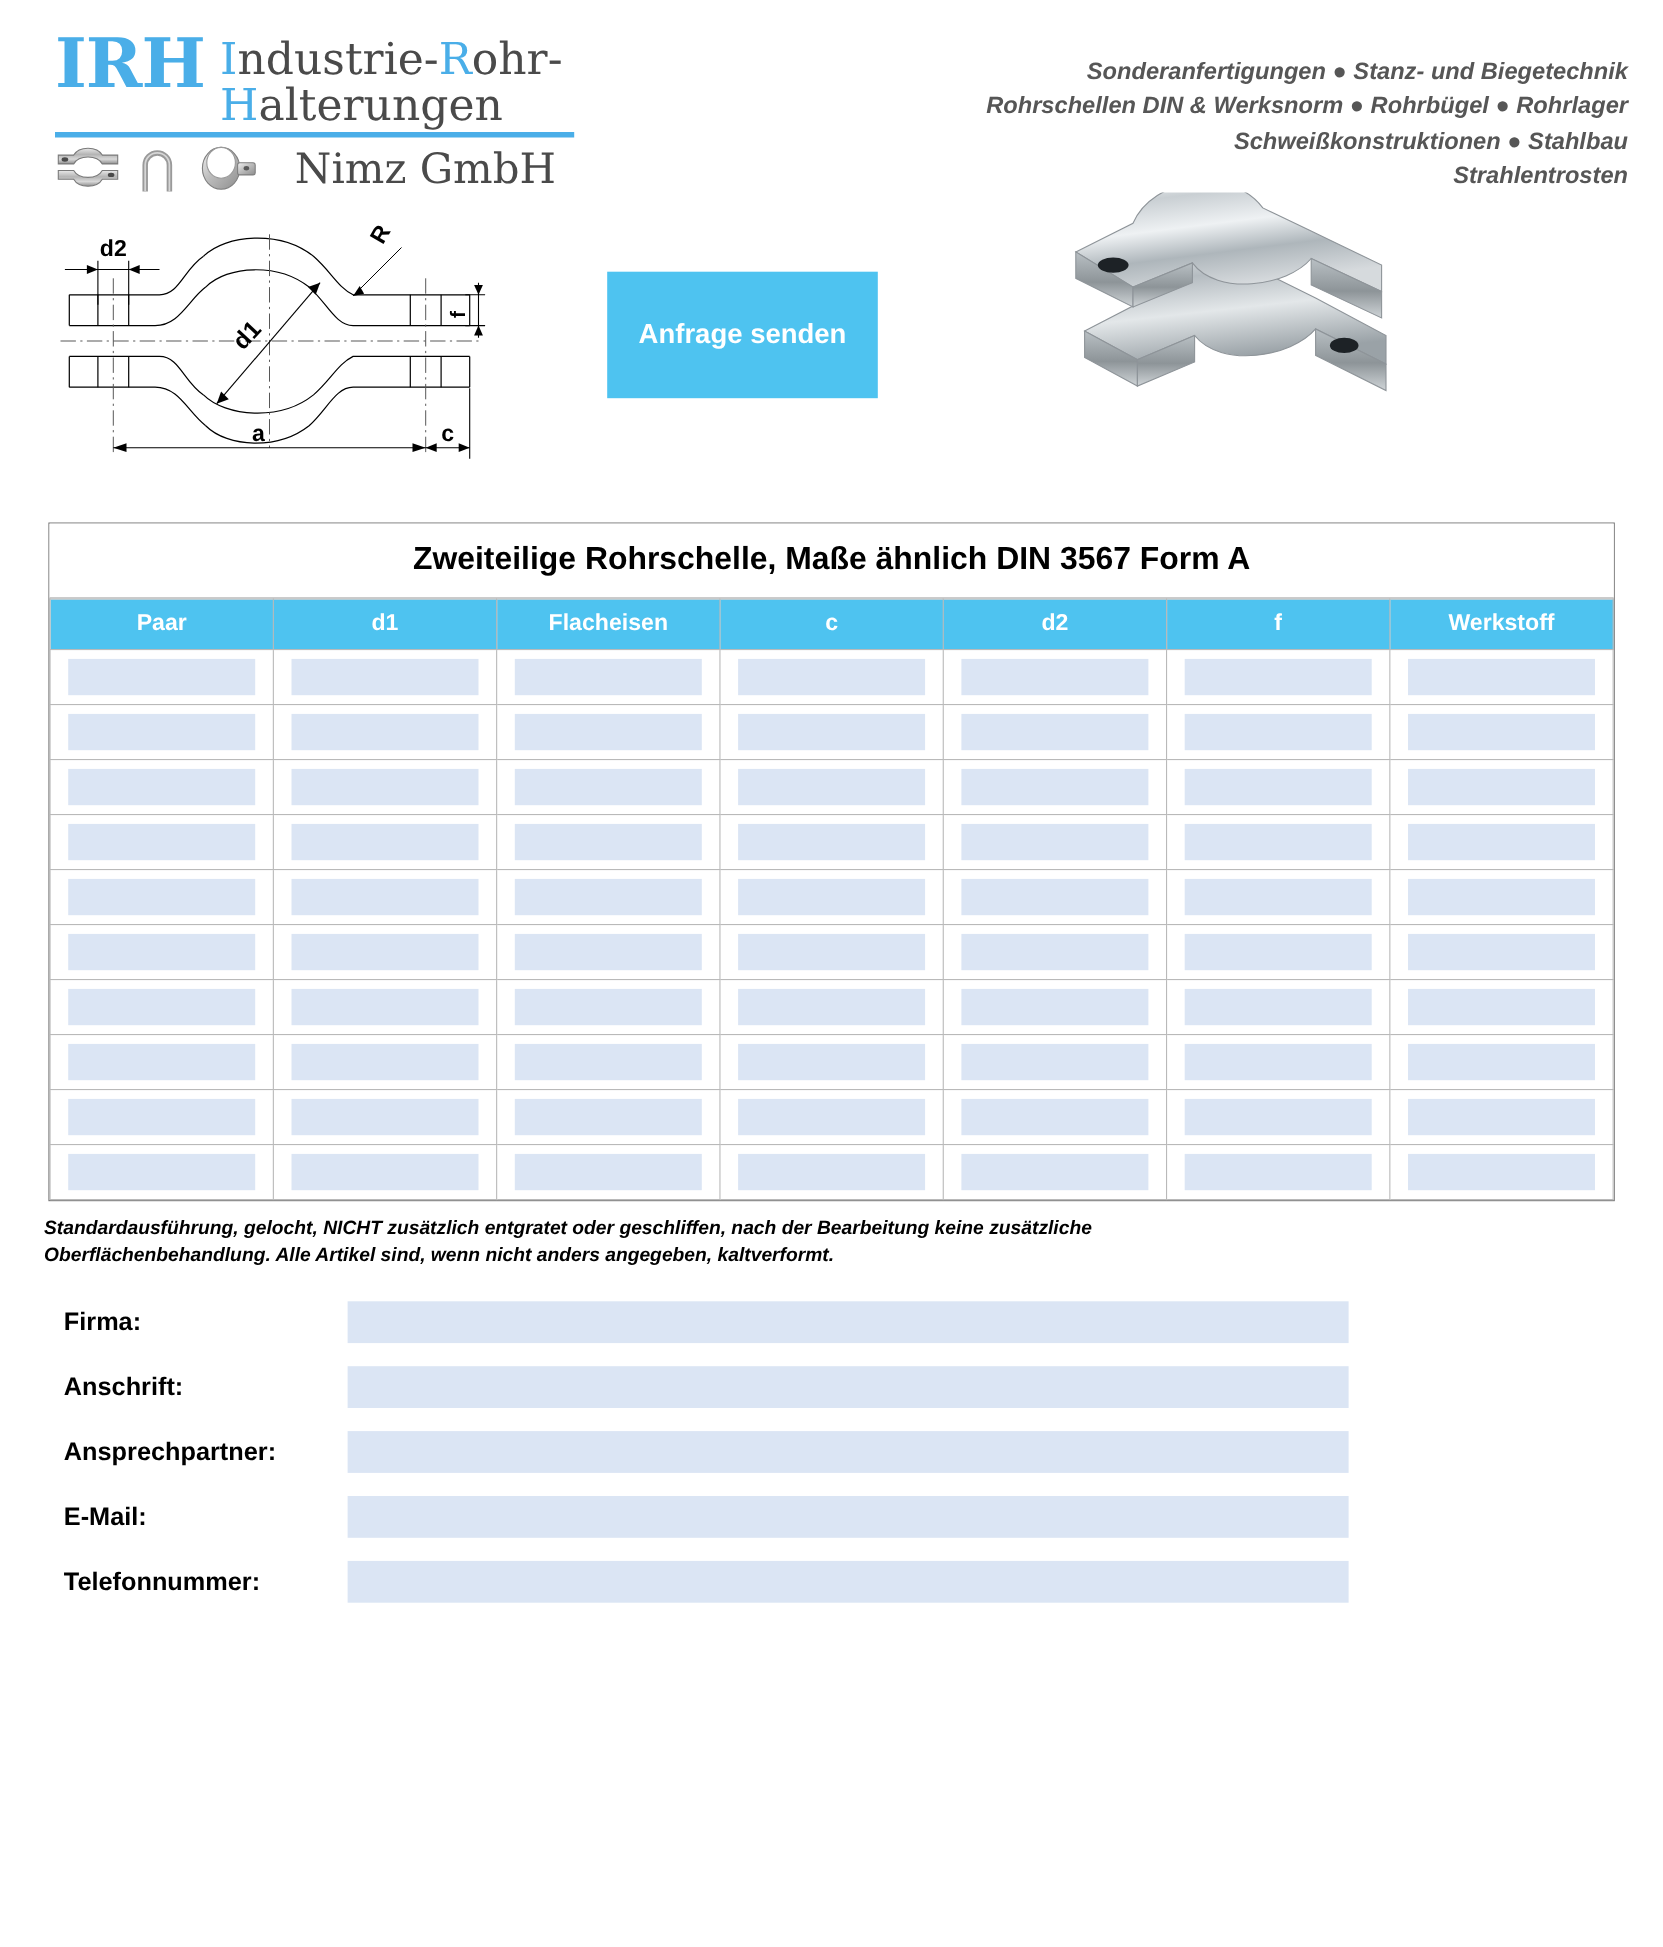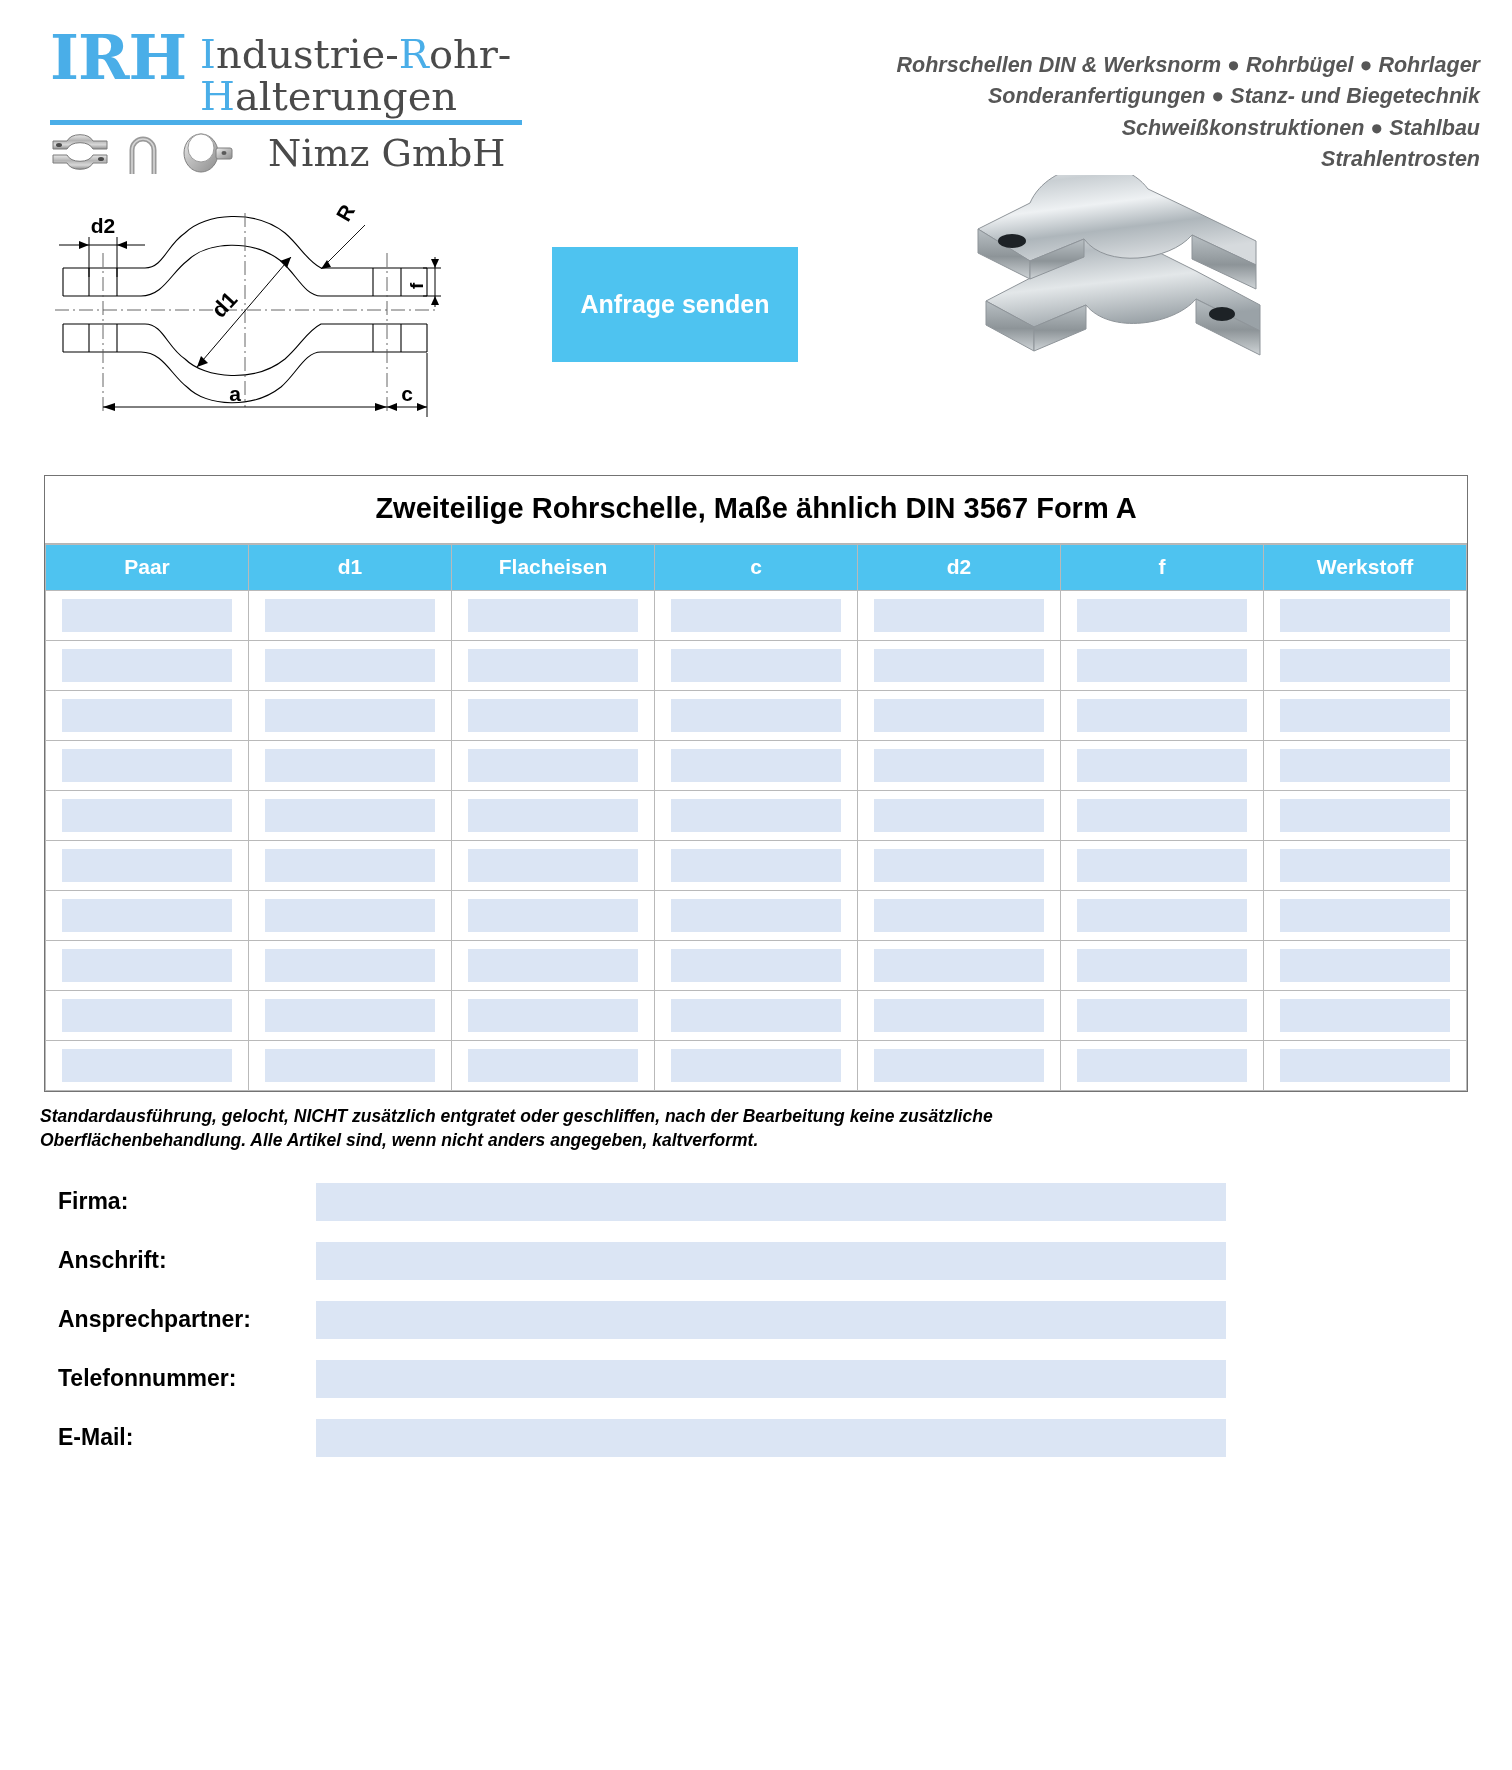--- a/index.html
+++ b/index.html
@@ -260,22 +260,22 @@
           <ellipse cx="25" cy="16" rx="13" ry="14" fill="#ffffff" stroke="#9a9a9a" stroke-width="1"></ellipse>
           <rect x="40" y="16" width="16" height="11" rx="2" fill="url(#mg2)" stroke="#7f7f7f" stroke-width="1"></rect>
           <ellipse cx="48" cy="21" rx="2.5" ry="2" fill="#5a5a5a"></ellipse>
         </svg>
       </div>
       <div class="logo-nimz">Nimz GmbH</div>
     </div>
   </div>
 
   <div class="tagline">
+    <div>Sonderanfertigungen ● Stanz- und Biegetechnik</div>
     <div>Rohrschellen DIN &amp; Werksnorm ● Rohrbügel ● Rohrlager</div>
-    <div>Sonderanfertigungen ● Stanz- und Biegetechnik</div>
     <div>Schweißkonstruktionen ● Stahlbau</div>
     <div>Strahlentrosten</div>
   </div>
 </div>
 
 <div class="midrow">
 
   <svg class="drawing" width="400" height="250" viewBox="0 0 400 250">
     <g stroke="#000" fill="none" stroke-width="1.1">
 
@@ -656,20 +656,20 @@
     </div>
     <div class="form-row">
       <div class="form-label">Anschrift:</div>
       <input type="text" class="form-input" value="" style="">
     </div>
     <div class="form-row">
       <div class="form-label">Ansprechpartner:</div>
       <input type="text" class="form-input" value="" style="">
     </div>
     <div class="form-row">
+      <div class="form-label">E-Mail:</div>
+      <input type="text" class="form-input" value="" style="">
+    </div>
+    <div class="form-row">
       <div class="form-label">Telefonnummer:</div>
       <input type="text" class="form-input" value="" style="">
     </div>
-    <div class="form-row">
-      <div class="form-label">E-Mail:</div>
-      <input type="text" class="form-input" value="" style="">
-    </div>
   </div>
 
 </body></html>

